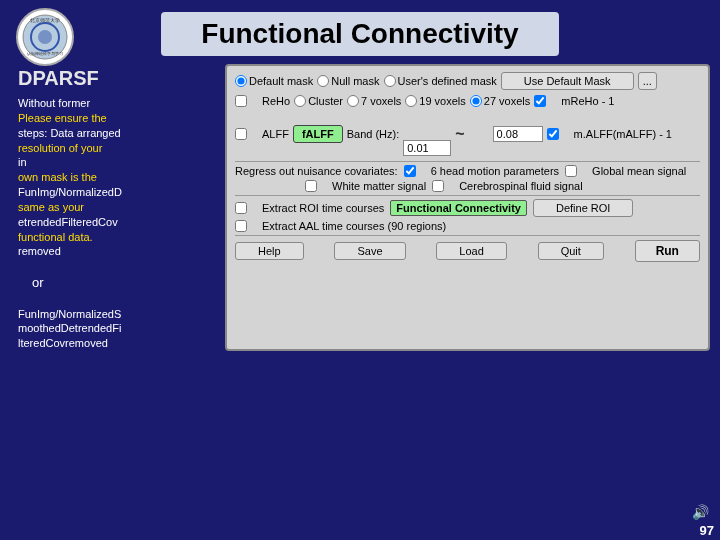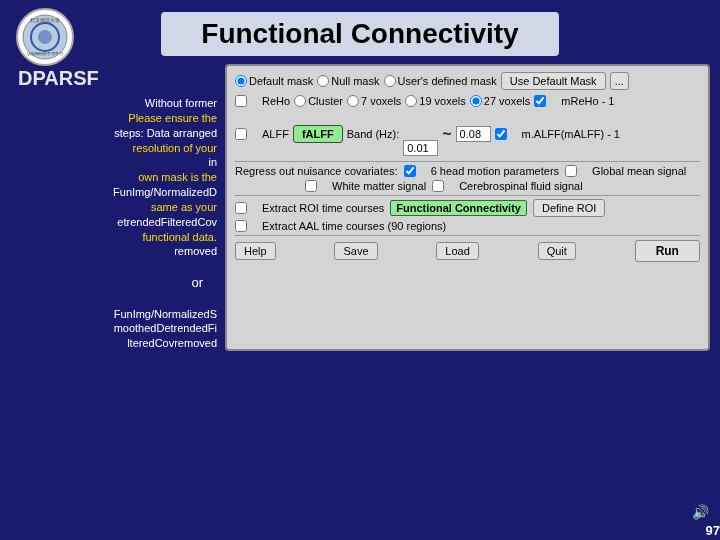--- a/index.html
+++ b/index.html
@@ -71,21 +71,20 @@
     }
     .left-panel .highlight-text {
       color: #ffdd00;
       font-weight: normal;
       font-size: 11px;
     }
     .left-panel .body-text {
       color: white;
       font-size: 11px;
       line-height: 1.35;
-      text-align: right;
     }
     .left-panel .or-text {
       color: white;
       font-size: 13px;
       margin: 4px 14px;
     }
 
     
     .right-panel {
       flex: 1;
@@ -117,21 +116,21 @@
       margin: 0;
       width: 12px;
       height: 12px;
     }
 
     
     .gui-button {
       background: #e0e0e0;
       border: 1px solid #888;
       border-radius: 3px;
-      padding: 2px 8px;
+      padding: 2px 22px;
       font-size: 11px;
       cursor: pointer;
       white-space: nowrap;
     }
     .gui-button-small {
       background: #e0e0e0;
       border: 1px solid #888;
       border-radius: 3px;
       padding: 2px 4px;
       font-size: 11px;
@@ -186,21 +185,21 @@
       position: absolute;
       bottom: 20px;
       right: 10px;
       color: #ffcc00;
       font-size: 14px;
     }
 
     .page-num {
       position: absolute;
       bottom: 2px;
-      right: 0;
+      right: 6px;
       color: white;
       font-size: 13px;
       font-weight: bold;
     }
 
     .divider-line {
       border-top: 1px solid #999;
       margin: 3px 0;
     }
 
@@ -318,23 +317,23 @@
       </label>
     </div>
 
     <div class="gui-row">
       <label class="check-item">
         <input type="checkbox" style="">
         <span>ALFF</span>
       </label>
       <span class="btn-green">fALFF</span>
       <span>Band (Hz):</span>
-      <input type="text" class="gui-input" style="width: 35px; margin-top: 28px;" value="0.01">
+      <input type="text" class="gui-input" style="width: 48px; margin-top: 28px;" value="0.01">
       <span class="tilde">~</span>
-      <input type="text" class="gui-input" style="width: 35px;" value="0.08">
+      <input type="text" class="gui-input" style="width: 50px; margin-left: 24px;" value="0.08">
       <label class="check-item">
         <input type="checkbox" checked="" style="">
         <span>m.ALFF(mALFF) - 1</span>
       </label>
     </div>
 
     <div class="divider-line"></div>
 
     <div class="regress-row">
       <span>Regress out nuisance covariates:</span>

